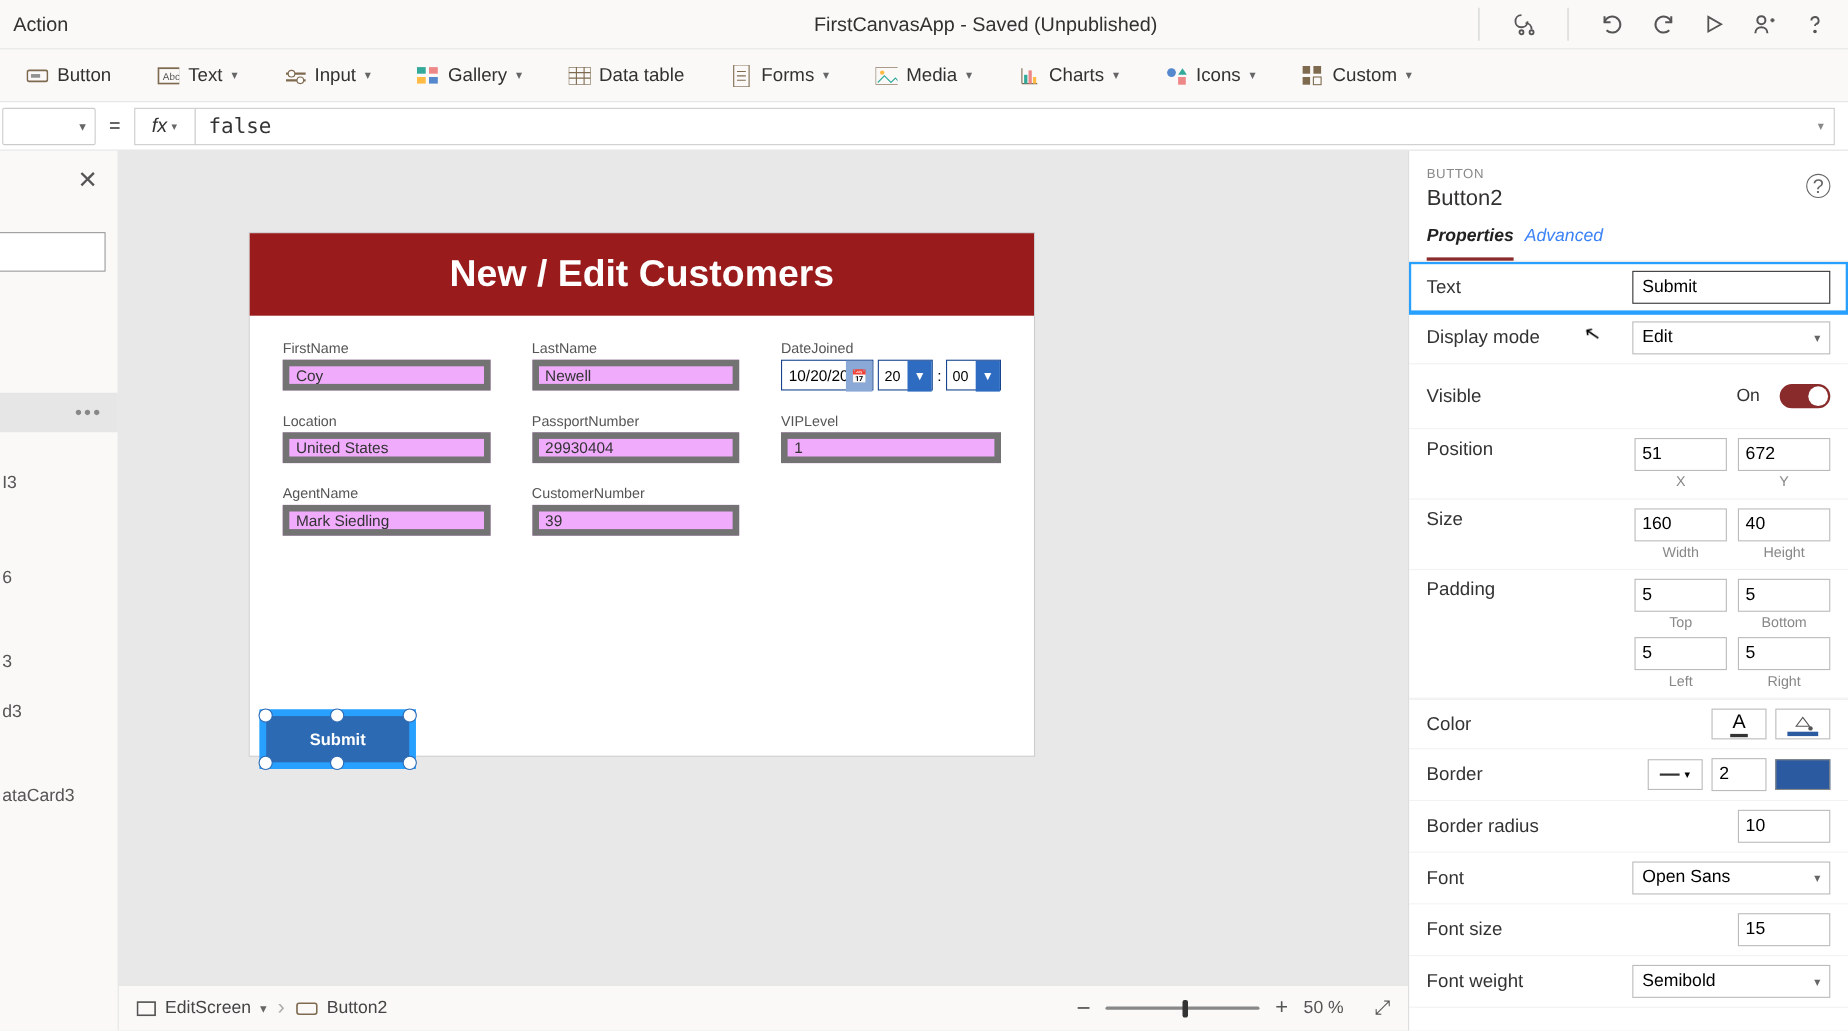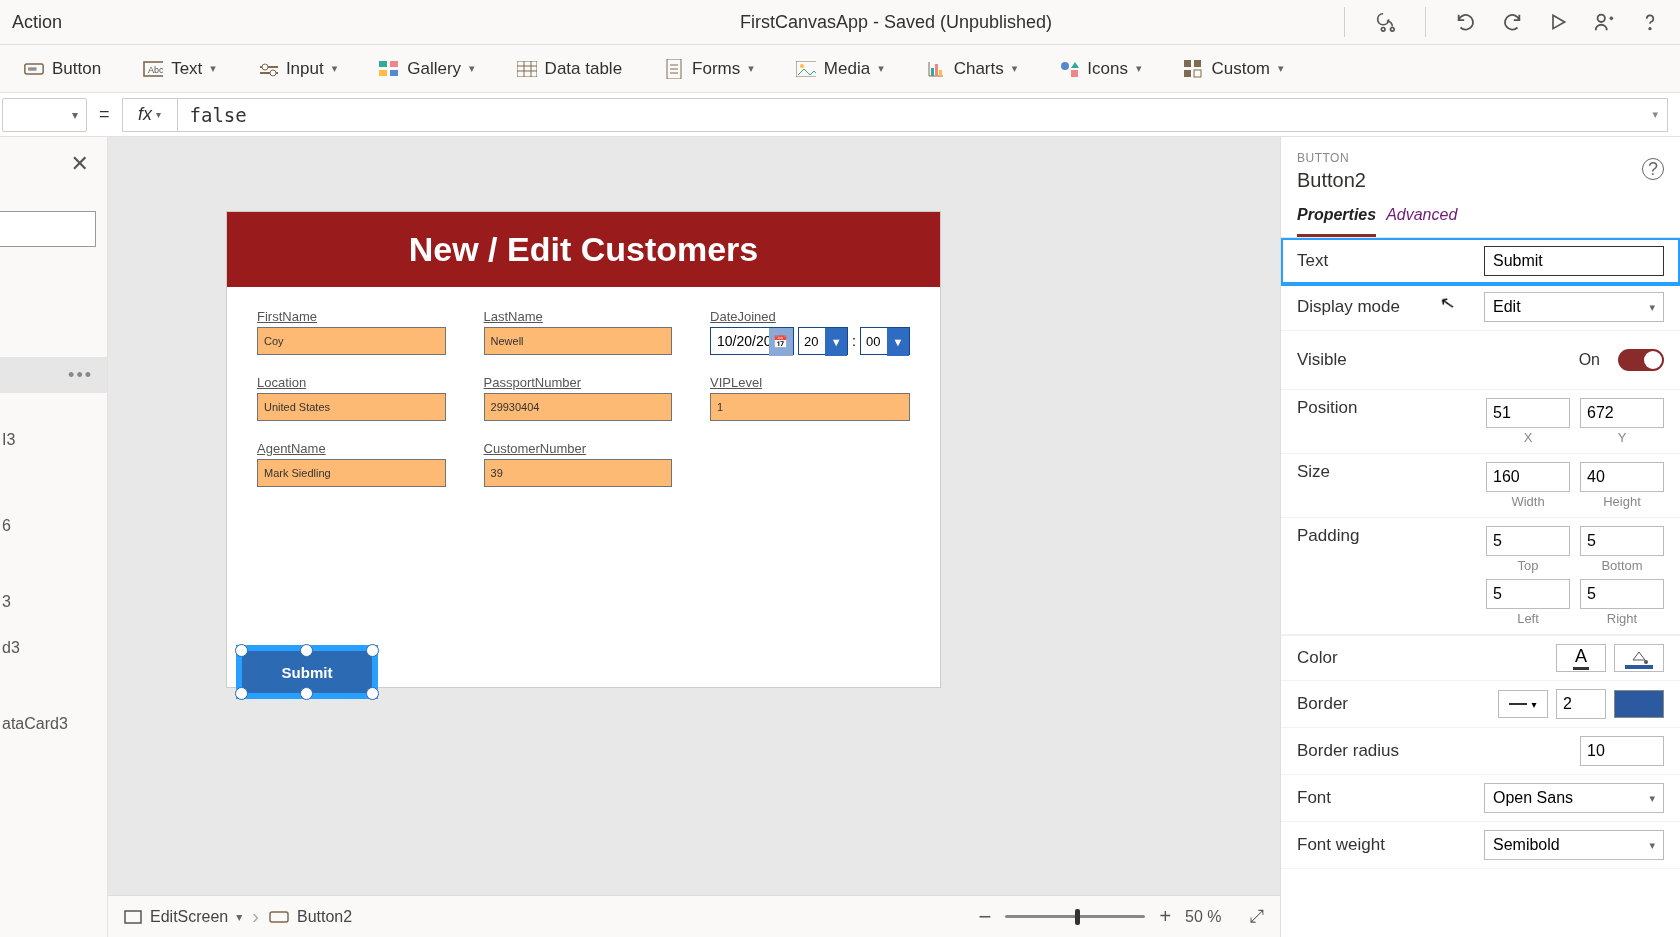--- a/index.html
+++ b/index.html
@@ -31,22 +31,22 @@
   .left-selected { position:absolute; top:220px; left:0; right:0; height:36px; background:#e6e6e6; display:flex; align-items:center; justify-content:flex-end; padding-right:14px; color:#888; font-size:18px; letter-spacing:2px;}
   .left-items { position:absolute; top:280px; left:0; right:0; padding-left:2px;}
   .left-items div { font-size:16px; color:#555; padding:14px 0; text-align:left;}
   
   .canvas-wrap { flex:1; background:#e8e8e8; position:relative; display:flex; flex-direction:column;}
   .canvas-area { flex:1; position:relative; overflow:hidden;}
   .app-screen { position:absolute; left:118px; top:74px; width:715px; background:#fff; border:1px solid #ccc;}
   .app-header { background:#9a1b1b; color:#fff; text-align:center; font-size:34px; font-weight:700; padding:18px 0;}
   .form-grid { display:grid; grid-template-columns: repeat(3, 1fr); gap:20px 38px; padding:22px 30px 10px 30px;}
   .field {}
-  .field-label { font-size:13px; color:#555; margin-bottom:3px;text-decoration:underline;}
-  .field-input { width:100%; height:28px; border:1px solid #737373; background:#fdba74; padding:2px 6px; font-size:11px; color:#333;}
+  .field-label { font-size:13px; color:#555; margin-bottom:3px;}
+  .field-input { width:100%; height:28px; border:6px solid #737373; background:#f0abfc; padding:2px 6px; font-size:14px; color:#333;}
   .date-row { display:flex; gap:4px; align-items:center;}
   .date-box { flex:1; height:28px; border:1px solid #16458e; display:flex; align-items:center; padding:0 6px; font-size:14px; position:relative;}
   .date-box .cal { position:absolute; right:0; top:0; width:24px; height:28px; background:#8aa9d6; display:flex; align-items:center; justify-content:center; font-size:12px; color:#fff;}
   .time-sel { width:50px; height:28px; border:1px solid #16458e; position:relative; display:flex; align-items:center; padding-left:5px; font-size:13px;}
   .time-sel .dd { position:absolute; right:0; top:0; width:22px; height:28px; background:#2d6cc0; color:#fff; display:flex; align-items:center; justify-content:center; font-size:11px;}
   .colon { font-size:14px;}
   .submit-wrap { position:absolute; left:128px; top:508px; }
   .submit-sel { border:6px solid #27a0ff; background:#27a0ff; padding:0;}
   .submit-btn { width:130px; height:42px; background:#2c6ab3; color:#fff; font-weight:700; font-size:15px; border:none; position:relative; display:flex; align-items:center; justify-content:center;}
   .handle { position:absolute; width:13px; height:13px; background:#fff; border:1.5px solid #2c6ab3; border-radius:50%;}
@@ -57,21 +57,21 @@
   .zoom-ctrl { display:flex; align-items:center; gap:14px; color:#555;}
   .zoom-track { width:140px; height:3px; background:#888; position:relative; border-radius:2px;}
   .zoom-thumb { position:absolute; left:50%; top:-6px; width:5px; height:16px; background:#333; border-radius:2px;}
   
   .right-panel { width:400px; background:#fff; border-left:1px solid #ddd; display:flex; flex-direction:column; overflow:hidden;}
   .rp-header { padding:14px 16px 6px 16px;}
   .rp-type { font-size:12px; color:#888; letter-spacing:0.5px;}
   .rp-name { font-size:20px; color:#323130; margin-top:4px;}
   .rp-help { float:right; color:#666; font-size:18px; border:1.5px solid #666; border-radius:50%; width:22px; height:22px; display:flex; align-items:center; justify-content:center; margin-top:-34px;}
   .rp-tabs { display:flex; gap:10px; padding:8px 16px 0 16px; border-bottom:1px solid #e5e5e5;font-style:italic;}
-  .rp-tab { font-size:16px; color:#701a75; padding-bottom:10px; cursor:pointer;}
+  .rp-tab { font-size:16px; color:#3b82f6; padding-bottom:10px; cursor:pointer;}
   .rp-tab.active { color:#222; font-weight:600; border-bottom:3px solid #8a2b2b;}
   .rp-body { flex:1; overflow-y:auto;}
   .prop-row { display:flex; align-items:center; padding:8px 16px; gap:10px; border-bottom:1px solid #f2f2f2; min-height:44px;}
   .prop-row.highlight { border:4px solid #27a0ff; margin:-2px; padding:6px 14px;}
   .prop-label { flex:1; font-size:17px; color:#333;}
   .prop-input { width:180px; height:30px; border:1px solid #888; padding:2px 8px; font-size:16px;}
   .prop-select-box { width:180px; height:30px; border:1px solid #bbb; padding:2px 8px; display:flex; align-items:center; justify-content:space-between; font-size:16px;}
   .dual-inputs { display:flex; flex-direction:column; gap:2px;}
   .dual-row { display:flex; gap:10px;}
   .small-input { width:84px; height:30px; border:1px solid #bbb; padding:2px 6px; font-size:16px;}
@@ -486,20 +486,24 @@
         <input class="small-input" value="10" style="">
       </div>
       <div class="prop-row">
         <div class="prop-label">Font</div>
         <div class="prop-select-box">
             <span>Open Sans</span>
             <span style="font-size:11px;color:#666">▾</span>
           </div>
       </div>
       <div class="prop-row">
+        <div class="prop-label">Font size</div>
+        <input class="small-input" value="15" style="">
+      </div>
+      <div class="prop-row">
         <div class="prop-label">Font weight</div>
         <div class="prop-select-box">
             <span>Semibold</span>
             <span style="font-size:11px;color:#666">▾</span>
           </div>
       </div>
     </div>
   </div>
 </div>
 

